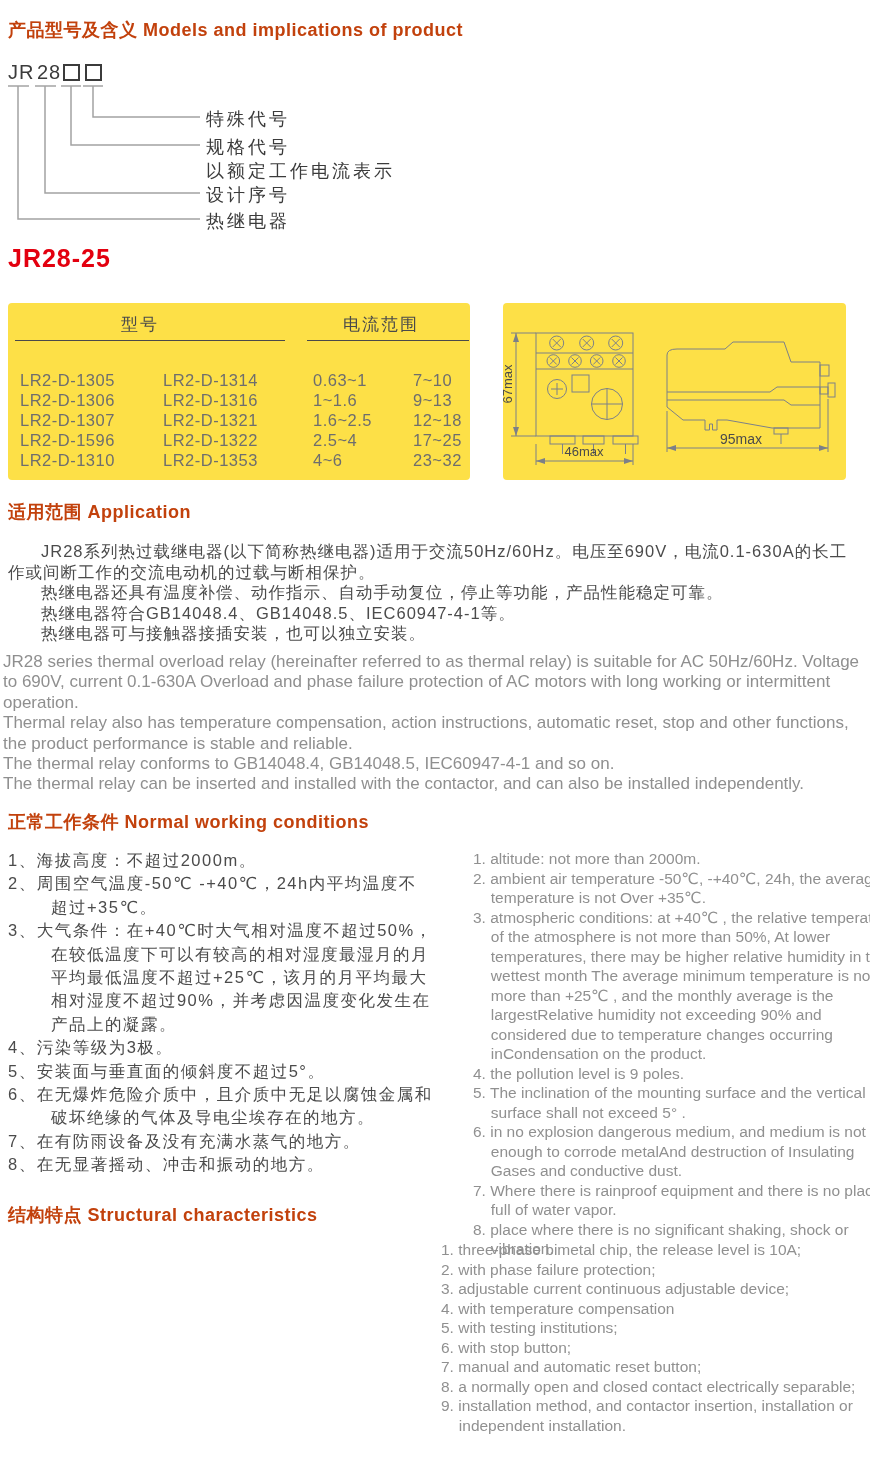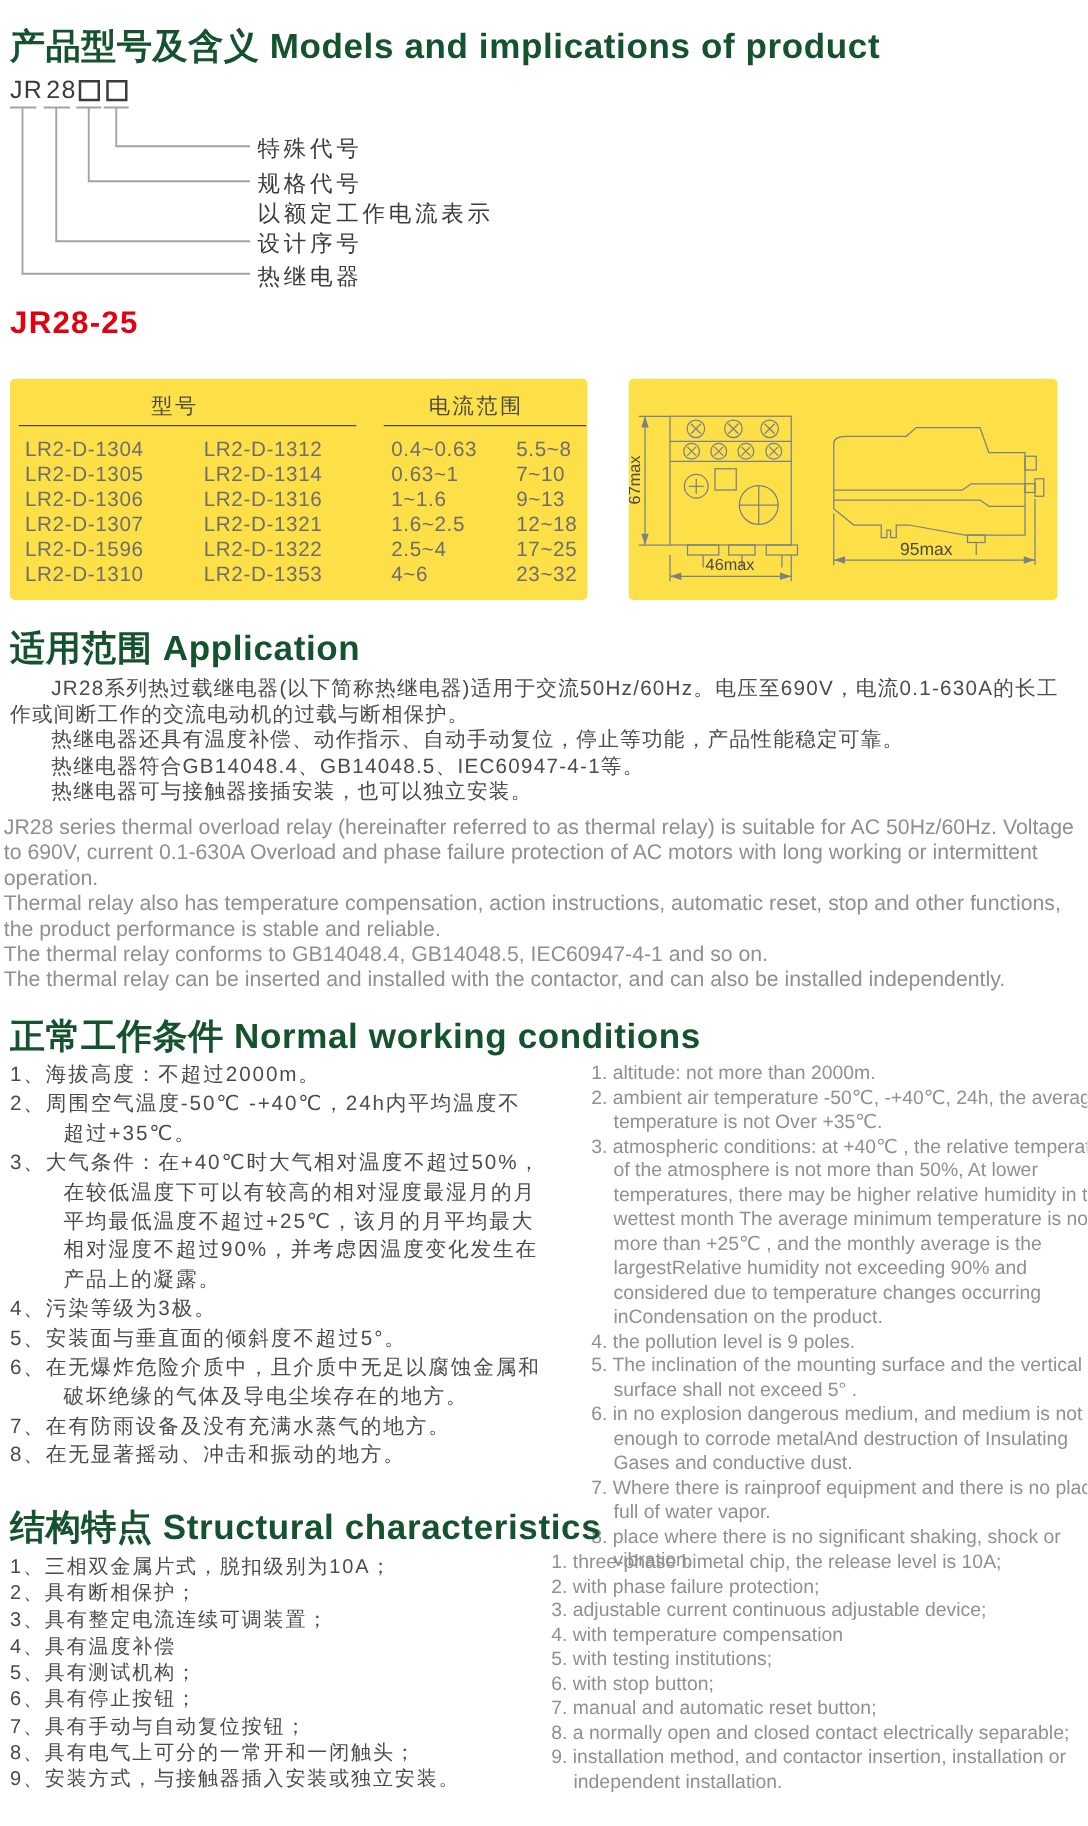--- a/index.html
+++ b/index.html
@@ -1,19 +1,19 @@
 <!DOCTYPE html>
 <html><head>
 <meta charset="utf-8">
 <style>
   html,body{margin:0;padding:0;background:#ffffff;}
   .page{position:relative;width:870px;height:1461px;background:#ffffff;overflow:hidden;
         font-family:"Liberation Sans","DejaVu Sans",sans-serif;}
   .abs{position:absolute;}
-  .red-title{color:#14532d;font-weight:bold;font-size:28px;letter-spacing:0.5px;white-space:nowrap;}
+  .red-title{color:#c2410c;font-weight:bold;font-size:18px;letter-spacing:0.5px;white-space:nowrap;}
   .red-title-lg{color:#e3000f;font-weight:bold;font-size:25px;letter-spacing:1px;white-space:nowrap;}
 
   
   .diagram{left:0;top:55px;width:470px;height:195px;}
   .code-txt{position:absolute;top:6px;font-size:20px;color:#3b3b3b;font-weight:500;letter-spacing:1px;}
   .code-box{position:absolute;top:9px;width:13px;height:13px;border:2px solid #3b3b3b;background:#fff;}
   .diag-label{position:absolute;left:206px;font-size:18px;color:#3b3b3b;letter-spacing:3px;white-space:nowrap;}
 
   
   .panel{background:#fde047;border-radius:4px;}
@@ -71,26 +71,20 @@
   </div>
 
   <div class="abs red-title-lg" style="left:8px;top:244px;">JR28-25</div>
 
   <div class="abs panel" style="left:8px;top:303px;width:462px;height:177px;">
     <div class="tbl-head" style="left:0;width:264px;">型号</div>
     <div class="tbl-head" style="left:293px;width:160px;">电流范围</div>
     <div class="tbl-rule" style="left:7px;width:270px;"></div>
     <div class="tbl-rule" style="left:299px;width:162px;"></div>
 
-    <div class="tbl-row" style="top:48px;">
-      <span class="tbl-c c1">LR2-D-1304</span>
-      <span class="tbl-c c2">LR2-D-1312</span>
-      <span class="tbl-c c3">0.4~0.63</span>
-      <span class="tbl-c c4">5.5~8</span>
-    </div>
     <div class="tbl-row" style="top:68px;">
       <span class="tbl-c c1">LR2-D-1305</span>
       <span class="tbl-c c2">LR2-D-1314</span>
       <span class="tbl-c c3">0.63~1</span>
       <span class="tbl-c c4">7~10</span>
     </div>
     <div class="tbl-row" style="top:88px;">
       <span class="tbl-c c1">LR2-D-1306</span>
       <span class="tbl-c c2">LR2-D-1316</span>
       <span class="tbl-c c3">1~1.6</span>
@@ -249,31 +243,20 @@
     <div class="li">3. atmospheric conditions: at +40℃ , the relative temperature of the atmosphere is not more than 50%, At lower temperatures, there may be higher relative humidity in the wettest month The average minimum temperature is not more than +25℃ , and the monthly average is the largestRelative humidity not exceeding 90% and considered due to temperature changes occurring inCondensation on the product.</div>
     <div class="li">4. the pollution level is 9 poles.</div>
     <div class="li">5. The inclination of the mounting surface and the vertical surface shall not exceed 5° .</div>
     <div class="li">6. in no explosion dangerous medium, and medium is not enough to corrode metalAnd destruction of Insulating Gases and conductive dust.</div>
     <div class="li">7. Where there is rainproof equipment and there is no place full of water vapor.</div>
     <div class="li">8. place where there is no significant shaking, shock or vibration.</div>
   </div>
 
   <div class="abs red-title" style="left:8px;top:1203px;">结构特点 Structural characteristics</div>
 
-  <div class="abs zh-list2" style="left:8px;top:1243px;width:430px;">
-    <div class="li">1、三相双金属片式，脱扣级别为10A；</div>
-    <div class="li">2、具有断相保护；</div>
-    <div class="li">3、具有整定电流连续可调装置；</div>
-    <div class="li">4、具有温度补偿</div>
-    <div class="li">5、具有测试机构；</div>
-    <div class="li">6、具有停止按钮；</div>
-    <div class="li">7、具有手动与自动复位按钮；</div>
-    <div class="li">8、具有电气上可分的一常开和一闭触头；</div>
-    <div class="li">9、安装方式，与接触器插入安装或独立安装。</div>
-  </div>
 
   <div class="abs en-list" style="left:441px;top:1240px;width:430px;">
     <div class="li">1. three-phase bimetal chip, the release level is 10A;</div>
     <div class="li">2. with phase failure protection;</div>
     <div class="li">3. adjustable current continuous adjustable device;</div>
     <div class="li">4. with temperature compensation</div>
     <div class="li">5. with testing institutions;</div>
     <div class="li">6. with stop button;</div>
     <div class="li">7. manual and automatic reset button;</div>
     <div class="li">8. a normally open and closed contact electrically separable;</div>

